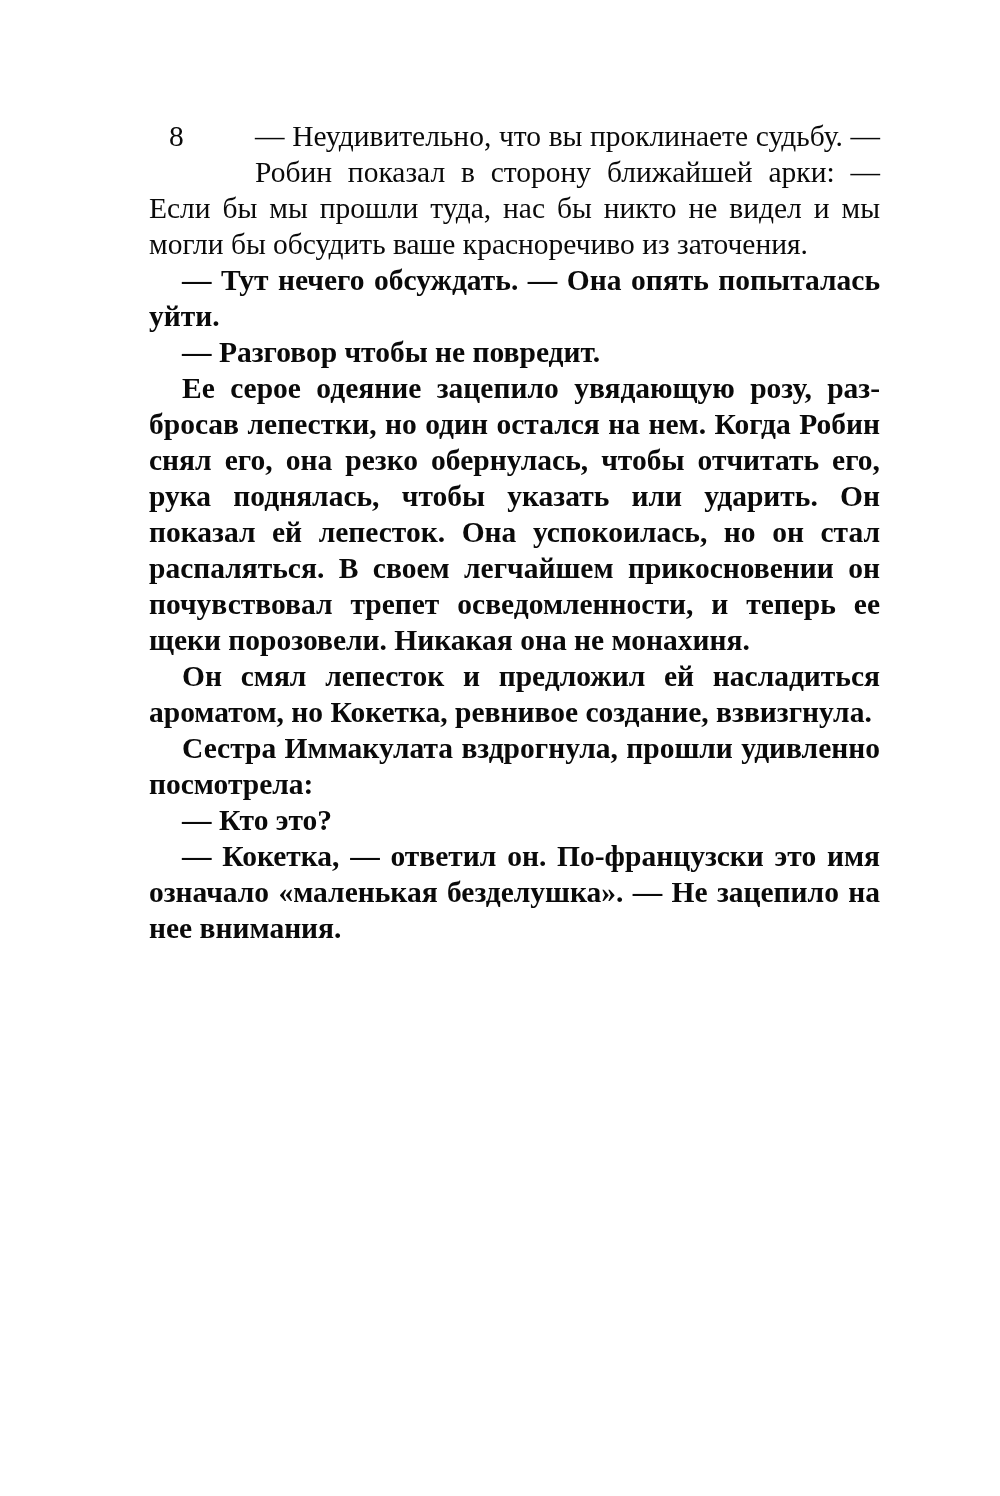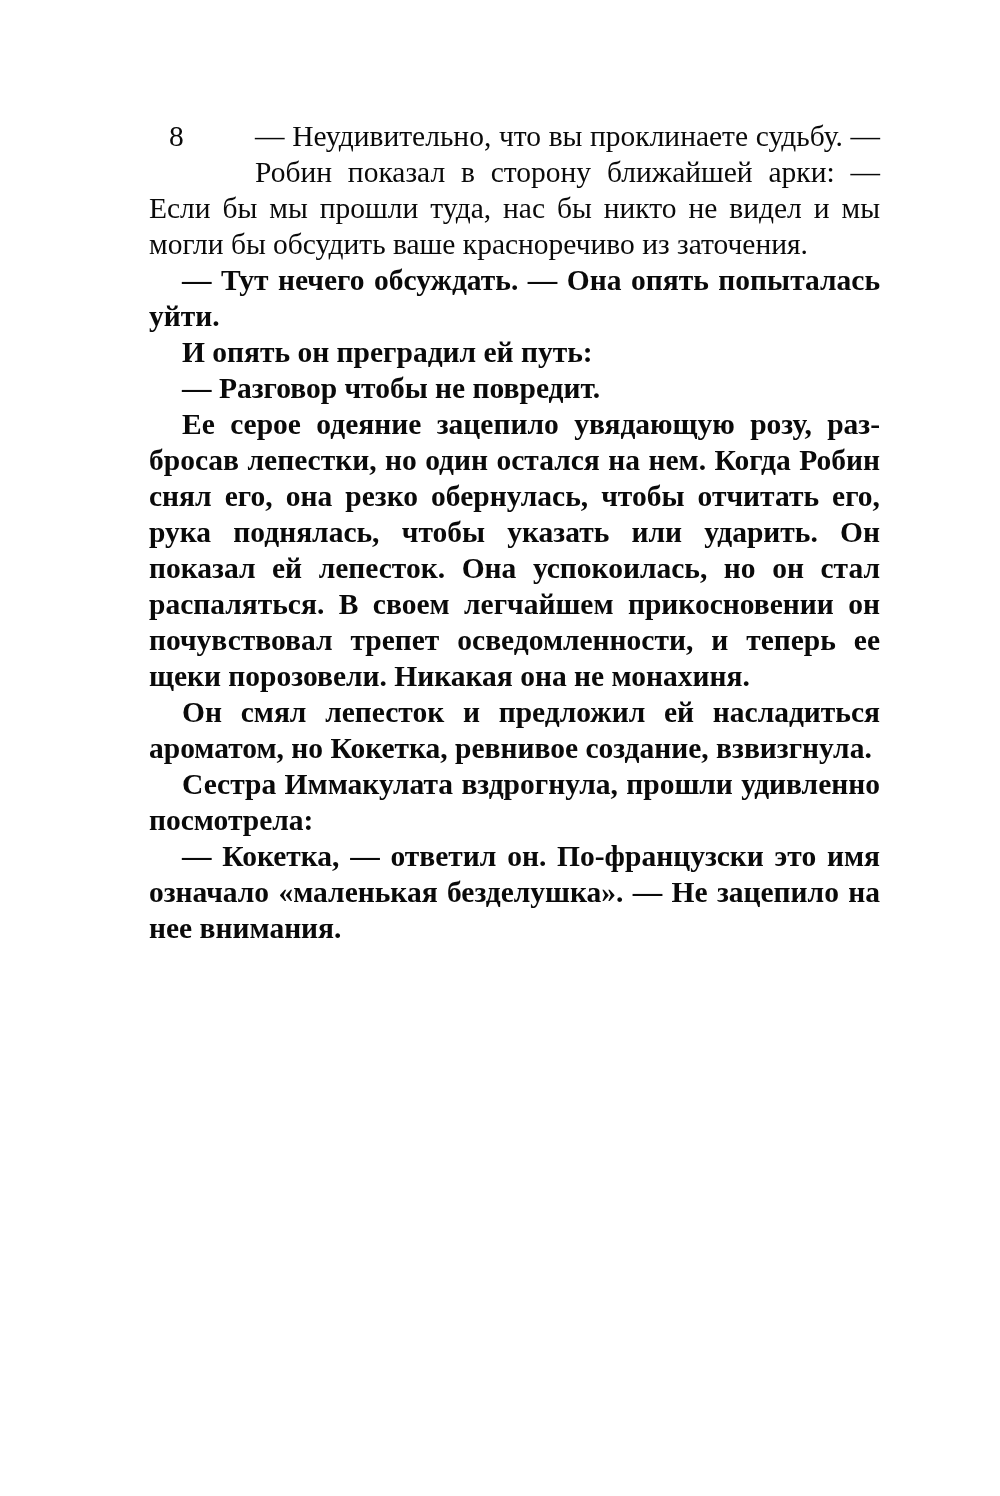--- a/index.html
+++ b/index.html
@@ -57,21 +57,21 @@
 <body>
 
 <div class="page">
   <div class="text-block">
 
     <p class="para">
       <span class="pagenum-box"><span class="pagenum">8</span></span><span>— Неудивительно, что вы проклинаете судьбу. — Робин показал в сторону ближайшей арки: — Если бы мы прошли туда, нас бы никто не видел и мы могли бы обсудить ваше красноречиво из заточения.</span>
     </p>
 
     <p class="para indent">— Тут нечего обсуждать. — Она опять попыталась уйти.</p>
-    <p class="para indent">И опять он преградил ей путь:</p>
     <p class="para indent">— Разговор чтобы не повредит.</p>
     <p class="para indent">Ее серое одеяние зацепило увядающую розу, раз­бросав лепестки, но один остался на нем. Когда Ро­бин снял его, она резко обернулась, чтобы отчитать его, рука поднялась, чтобы указать или ударить. Он показал ей лепесток. Она успокоилась, но он стал распаляться. В своем легчайшем прикосновении он почувствовал трепет осведомленности, и теперь ее щеки порозовели. Никакая она не монахиня.</p>
     <p class="para indent">Он смял лепесток и предложил ей насладиться ароматом, но Кокетка, ревнивое создание, взвизг­нула.</p>
     <p class="para indent">Сестра Иммакулата вздрогнула, прошли удивленно посмотрела:</p>
+    <p class="para indent">— Кто это?</p>
     <p class="para indent">— Кокетка, — ответил он. По-французски это имя означало «маленькая безделушка». — Не зацепило на нее внимания.</p>
 
   </div>
 </div>
 
 </body></html>

